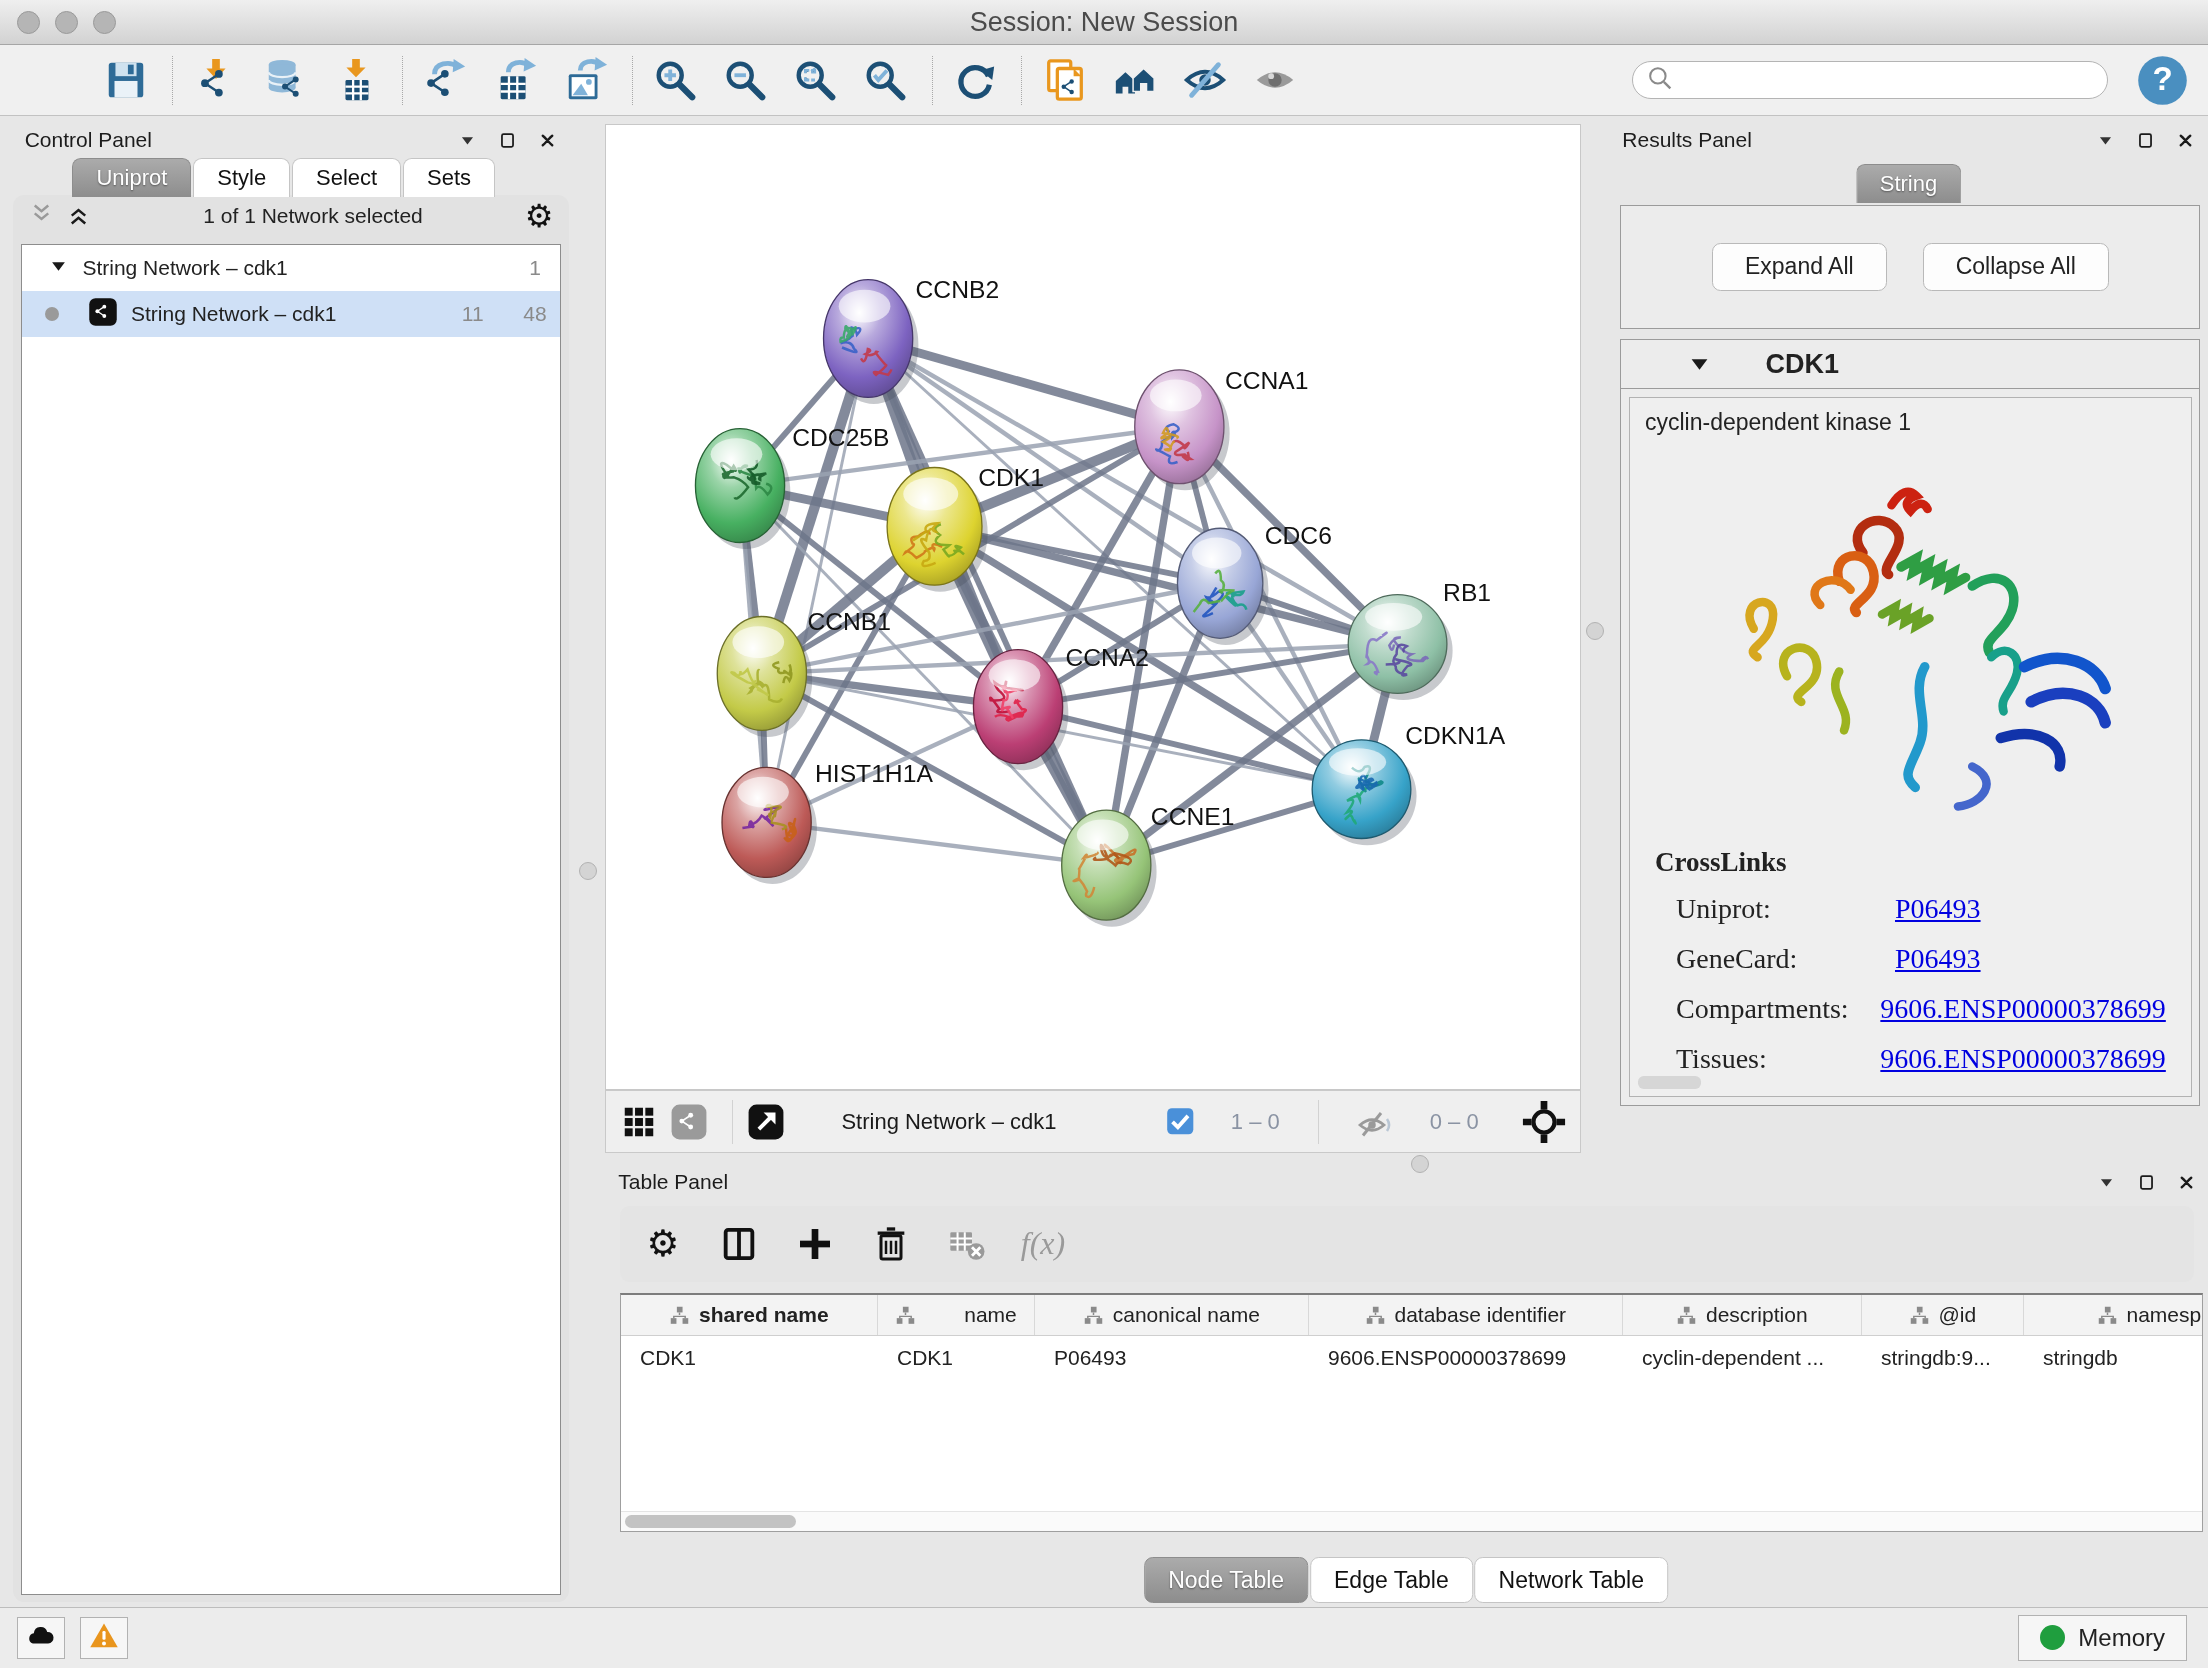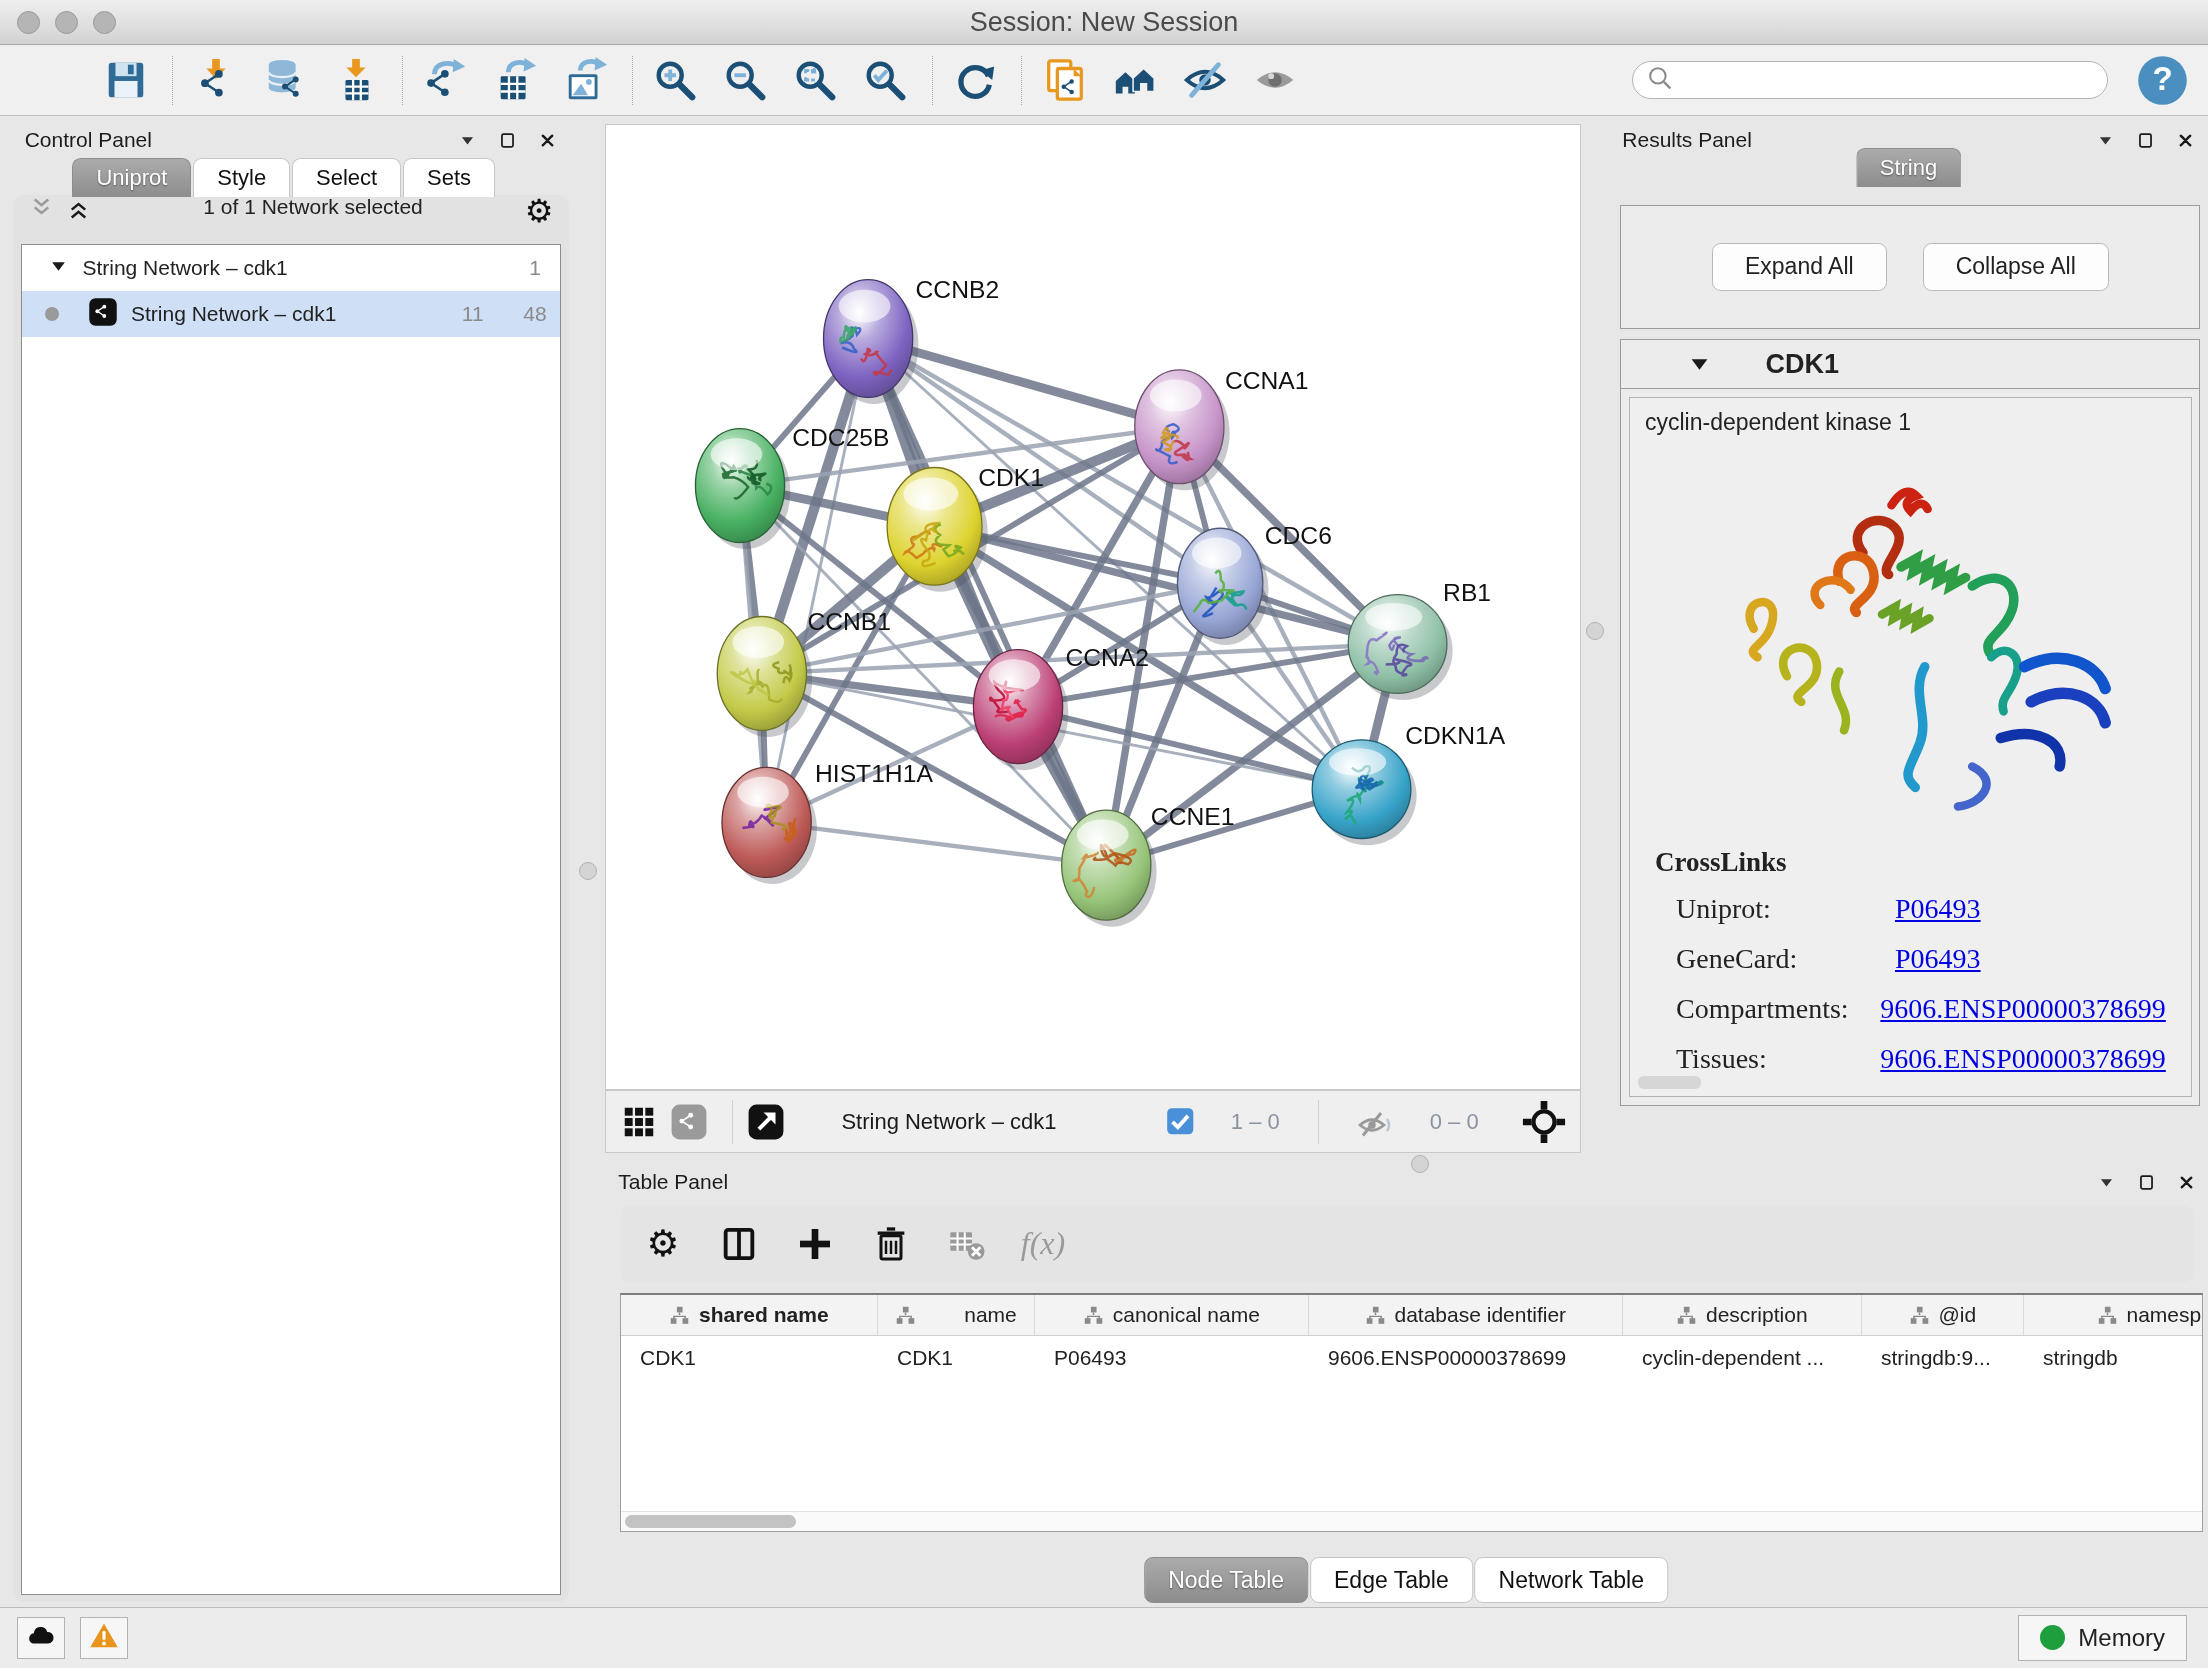--- a/index.html
+++ b/index.html
@@ -28,21 +28,21 @@
   .phead .sp{flex:1;}
   .phead .hicon{margin-left:21px;display:flex;align-items:center;}
   .hicon svg{width:19px;height:19px;}
   
   .cpanel{position:absolute;left:11.4px;top:124px;width:559px;height:1480px;}
   .cp-tabs{position:absolute;left:61px;top:34px;display:flex;z-index:2;}
   .tab{height:38px;line-height:38px;padding:0 23px;font-size:22px;background:#fff;
     border:1px solid #c5c5c5;border-bottom:none;border-radius:8.6px 8.6px 0 0;margin-right:1.9px;color:#111;}
   .tab.sel{background:linear-gradient(#ababab,#8d8d8d);color:#fff;text-shadow:0 1px 1.9px rgba(0,0,0,.45);border-color:#8d8d8d;}
   .cp-box{position:absolute;left:1.9px;right:1.9px;top:71px;bottom:1.9px;background:#e2e2e2;border-radius:11.4px;}
-  .cp-selbar{height:42px;display:flex;padding:0 15px;}
+  .cp-selbar{height:42px;display:flex;align-items:center;padding:0 15px;}
   .cp-selbar svg{width:27px;height:27px;margin-right:9.5px;}
   .cp-selbar .txt{flex:1;text-align:center;font-size:21px;}
   .gear{font-size:32px;line-height:32px;color:#111;}
   .cp-list{position:absolute;left:7.6px;right:7.6px;top:49px;bottom:7.6px;background:#fff;border:1.9px solid #8d8d8d;}
   .trow{height:46px;display:flex;align-items:center;font-size:21px;}
   .trow .cnt{color:#8a8a8a;}
   .trow.root{padding-left:28.5px;}
   .trow.root .caret svg{width:17px;height:17px;}
   .trow.root .lbl{margin-left:15px;}
   .trow.root .cnt{margin-left:auto;padding-right:19px;}
@@ -61,21 +61,21 @@
   .nb-ic{width:40px;height:40px;display:flex;align-items:center;justify-content:center;margin-right:9.5px;}
   .nb-ic svg{width:38px;height:38px;}
   .nb-sep{border-left:1.4px solid #d2d2d2;height:44px;margin:0 13.3px;}
   .nb-title{font-size:22px;margin-left:46px;color:#1a1a1a;}
   .nb-right{margin-left:auto;display:flex;align-items:center;color:#8a93a3;font-size:22px;gap:25px;}
   .nb-right .cbx{width:28.5px;height:28.5px;margin-right:11.4px;}
   .nb-right .eye{width:36px;height:28.5px;margin:0 11.4px 0 0;}
   .nb-right .xh{width:46px;height:46px;margin-left:17px;}
   
   .rpanel{position:absolute;left:1609px;top:124px;width:599px;height:1039px;}
-  .rp-tab{position:absolute;top:24px;left:50%;transform:translateX(-50%);z-index:2;}
+  .rp-tab{position:absolute;top:40px;left:50%;transform:translateX(-50%);z-index:2;}
   .rbox1{position:absolute;left:11.4px;right:7.6px;top:81px;height:122px;border:1.9px solid #9b9b9b;
     background:#ececec;display:flex;align-items:center;justify-content:center;gap:36px;}
   .rbtn{height:46px;line-height:44px;padding:0 32px;background:#fdfdfd;border:1.4px solid #b9b9b9;
     border-radius:8.6px;font-size:23px;}
   .rbox2{position:absolute;left:11.4px;right:7.6px;top:215px;bottom:57px;border:1.9px solid #9b9b9b;background:#ececec;}
   .sec-h{height:48px;border-bottom:1.9px solid #9b9b9b;display:flex;align-items:center;}
   .sec-h .caret{margin-left:68px;display:flex;}
   .sec-h .caret svg{width:21px;height:21px;}
   .sec-h .nm{font-weight:bold;font-size:27px;margin-left:55px;}
   .sec-inner{position:absolute;left:7.6px;right:7.6px;top:57px;bottom:7.6px;border:1.4px solid #b2b2b2;background:#efefef;overflow:hidden;}

